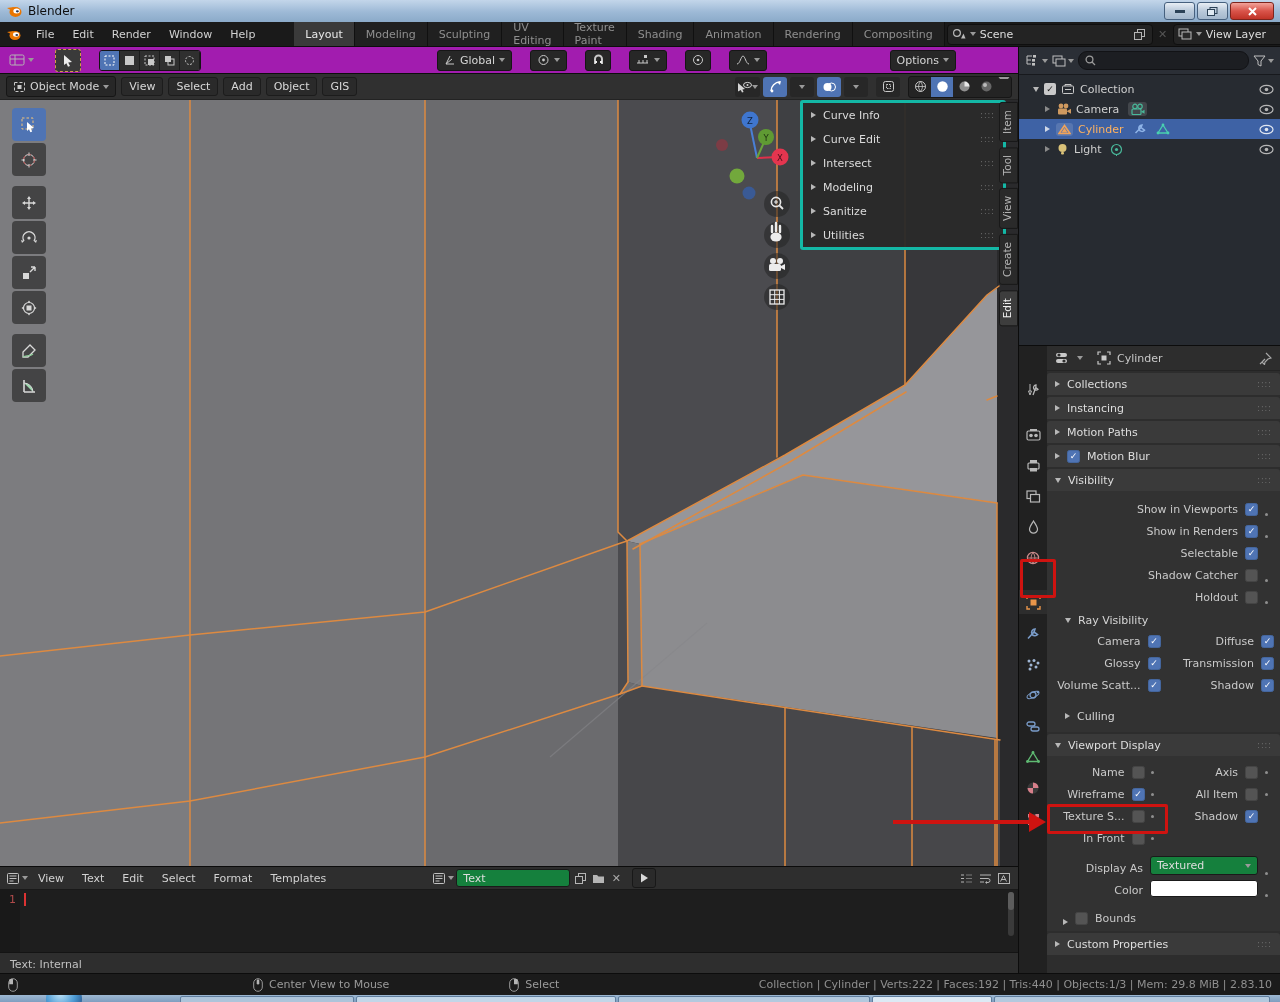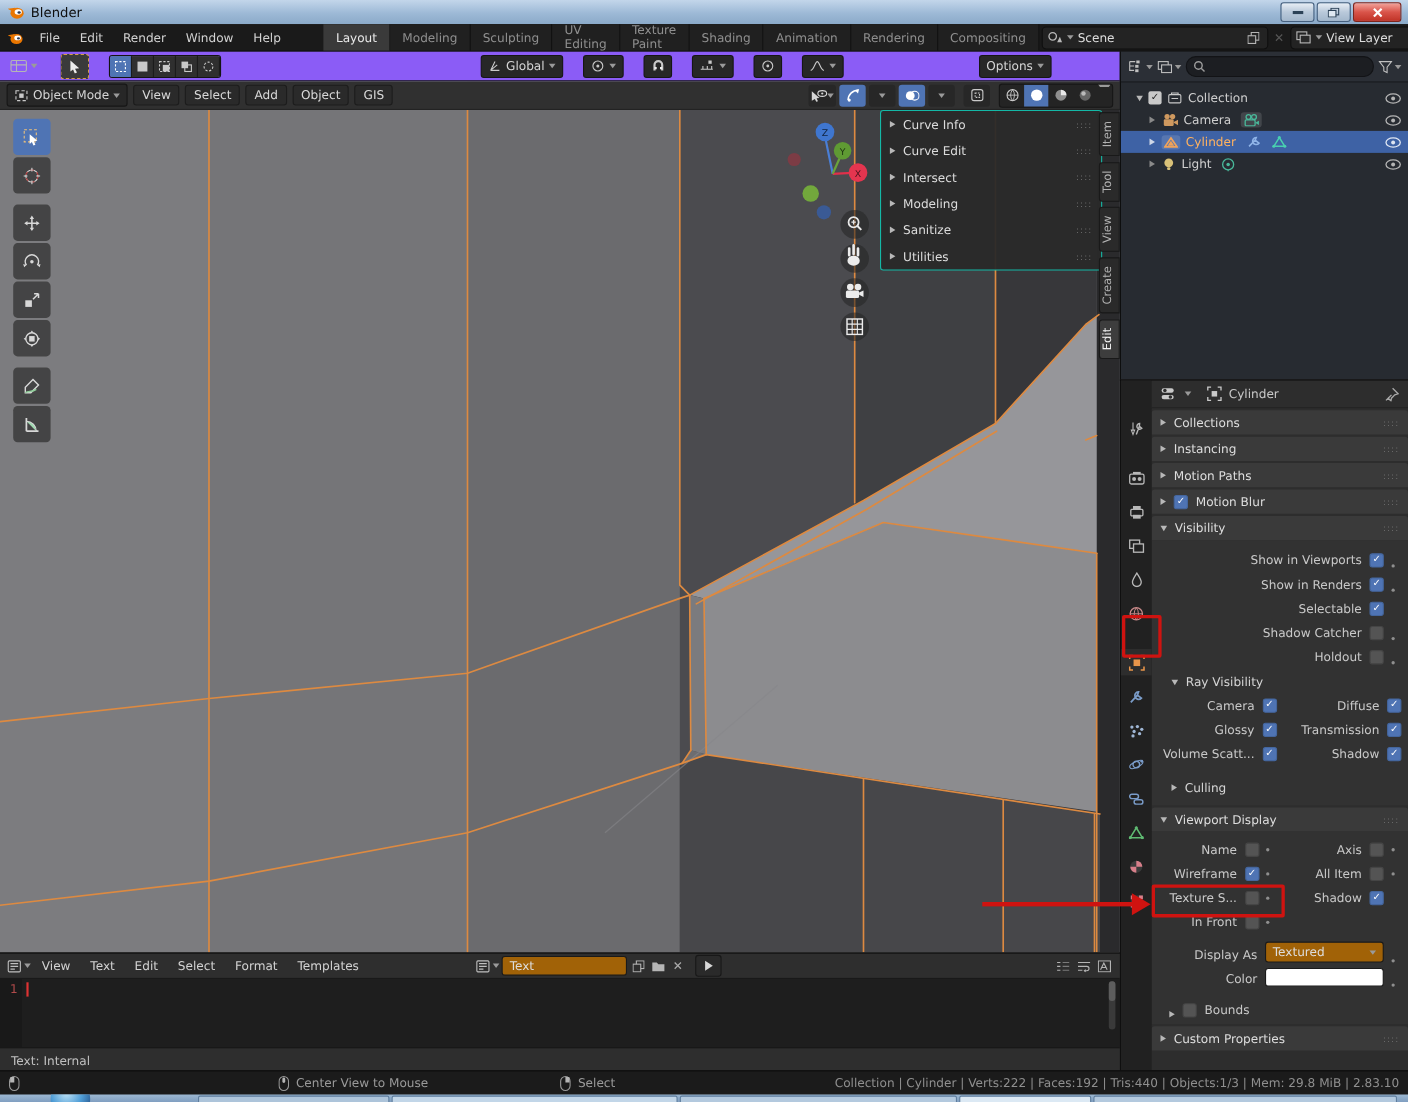--- a/index.html
+++ b/index.html
@@ -28,21 +28,21 @@
   .ws-tab{display:flex;align-items:center;padding:0 11px;color:#8f8f8f;background:#202020;border-right:1px solid #101010}
   .ws-tab.active{background:#3a3a3a;color:#e8e8e8}
   .id-block{display:flex;align-items:center;background:#232323;border:1px solid #0f0f0f;border-radius:4px;height:19px;
             margin:2px 2px;padding:0 4px;gap:4px}
   .id-block .val{color:#ddd}
   .mini-btn{display:flex;align-items:center;justify-content:center;width:16px;height:15px;color:#aaa}
   .mini-btn.dim{color:#555}
   .chev{width:0;height:0;border-left:3.5px solid transparent;border-right:3.5px solid transparent;border-top:4px solid #9a9a9a}
 
   
-  #toolbar2{left:0;top:47px;width:1018px;height:27px;background:#8b5cf6;display:flex;align-items:center;
+  #toolbar2{left:0;top:47px;width:1018px;height:27px;background:#a21caf;display:flex;align-items:center;
             border-bottom:1px solid #0d0d0d;box-sizing:border-box;padding:0 6px;gap:18px}
   .tool-chip{display:flex;align-items:center;gap:3px;padding:0 3px}
   .active-tool{width:24px;height:21px;border:1px dashed #d69a49;border-radius:3px;display:flex;align-items:center;justify-content:center;background:#3a3a3a}
   .selmode{display:flex;border:1px solid #141414;border-radius:3px;overflow:hidden}
   .selmode span{width:19px;height:19px;display:flex;align-items:center;justify-content:center;background:#2f2f2f;border-right:1px solid #1b1b1b}
   .selmode span.on{background:#4f74b4}
   .drop{display:flex;align-items:center;gap:4px;background:#272727;border:1px solid #161616;border-radius:3px;height:19px;padding:0 6px;color:#d5d5d5}
 
   
   #viewport{left:0;top:74px;width:1018px;height:792px;background:#6f6f72;overflow:hidden}
@@ -58,21 +58,21 @@
 
   #vp-text{left:78px;top:34px;color:#d8d8d8;text-shadow:0 1px 2px rgba(0,0,0,.4);line-height:20px}
 
   
   #tool-col{left:12px;top:34px;display:flex;flex-direction:column;gap:1px}
   .tbtn{width:34px;height:33px;background:#3c3c3cdd;border-radius:4px;display:flex;align-items:center;justify-content:center;margin-bottom:1px}
   .tbtn.on{background:#4f74b4}
   .tgap{height:7px}
 
   
-  #n-panel{left:800px;top:26px;width:200px;background:rgba(41,41,41,.95);border:1px solid #14b8a6;border-radius:3px}
+  #n-panel{left:800px;top:26px;width:200px;background:rgba(41,41,41,.95);border:3px solid #14b8a6;border-radius:3px}
   .np-row{display:flex;align-items:center;height:24px;padding:0 8px;gap:7px;color:#dcdcdc}
   .np-dots{margin-left:auto;color:#6e6e6e;font-size:8px;letter-spacing:1px}
   .tri{width:0;height:0;border-left:5px solid #b8b8b8;border-top:3.5px solid transparent;border-bottom:3.5px solid transparent;display:inline-block}
   .trid{width:0;height:0;border-top:5px solid #b8b8b8;border-left:3.5px solid transparent;border-right:3.5px solid transparent;display:inline-block}
 
   #tabstrip{left:999px;top:28px;width:19px;display:flex;flex-direction:column;gap:5px}
   .side-tab{writing-mode:vertical-rl;transform:rotate(180deg);background:#2a2a2a;color:#b3b3b3;
             border:1px solid #191919;border-radius:0 3px 3px 0;padding:7px 1px;text-align:center;font-size:10.5px}
   .side-tab.active{background:#3d3d3d;color:#f0f0f0}
 
@@ -104,21 +104,21 @@
   .prow{display:flex;align-items:flex-end;height:22px;padding:0 6px 0 0}
   .plabel{flex:1;text-align:right;margin-right:7px;color:#c9c9c9}
   .cb{width:13px;height:13px;border-radius:2.5px;background:#545454;border:1px solid #454545;box-sizing:border-box;
       display:flex;align-items:center;justify-content:center;flex:0 0 auto}
   .cb.on{background:#4f74b4;border-color:#44669e}
   .cb .tick{color:#fff;font-size:9px;line-height:1}
   .pdot{width:16px;display:flex;justify-content:center;flex:0 0 auto}
   .pdot i{width:3px;height:3px;border-radius:50%;background:#8f8f8f;display:block}
   .prow2{display:flex;height:22px;align-items:center;padding-right:6px}
   .half{flex:1;display:flex;align-items:center}
-  .field{background:#a16207;border:1px solid #1a1a1a;border-radius:3px;height:17px;display:flex;align-items:center;
+  .field{background:#15803d;border:1px solid #1a1a1a;border-radius:3px;height:17px;display:flex;align-items:center;
          padding:0 6px;gap:5px;color:#ddd}
   .swatch{background:#fff;border-radius:3px;height:15px;width:106px;border:1px solid #1a1a1a}
 
   
   #texted{left:0;top:866px;width:1018px;height:107px;background:#1e1e1e;border-top:1px solid #0c0c0c;box-sizing:border-box}
   #te-header{height:22px;background:#2e2e2e;display:flex;align-items:center;gap:2px;padding:0 6px;border-bottom:1px solid #191919}
   .te-menu{padding:0 8px;color:#d2d2d2}
   #te-content{height:62px;position:relative}
   #te-gutter{position:absolute;left:0;top:0;width:20px;height:62px;background:#191919;color:#b04a4a;text-align:right;padding:3px 4px 0 0;box-sizing:border-box}
   #te-cursor{position:absolute;left:24px;top:3px;width:2px;height:13px;background:#d33}

